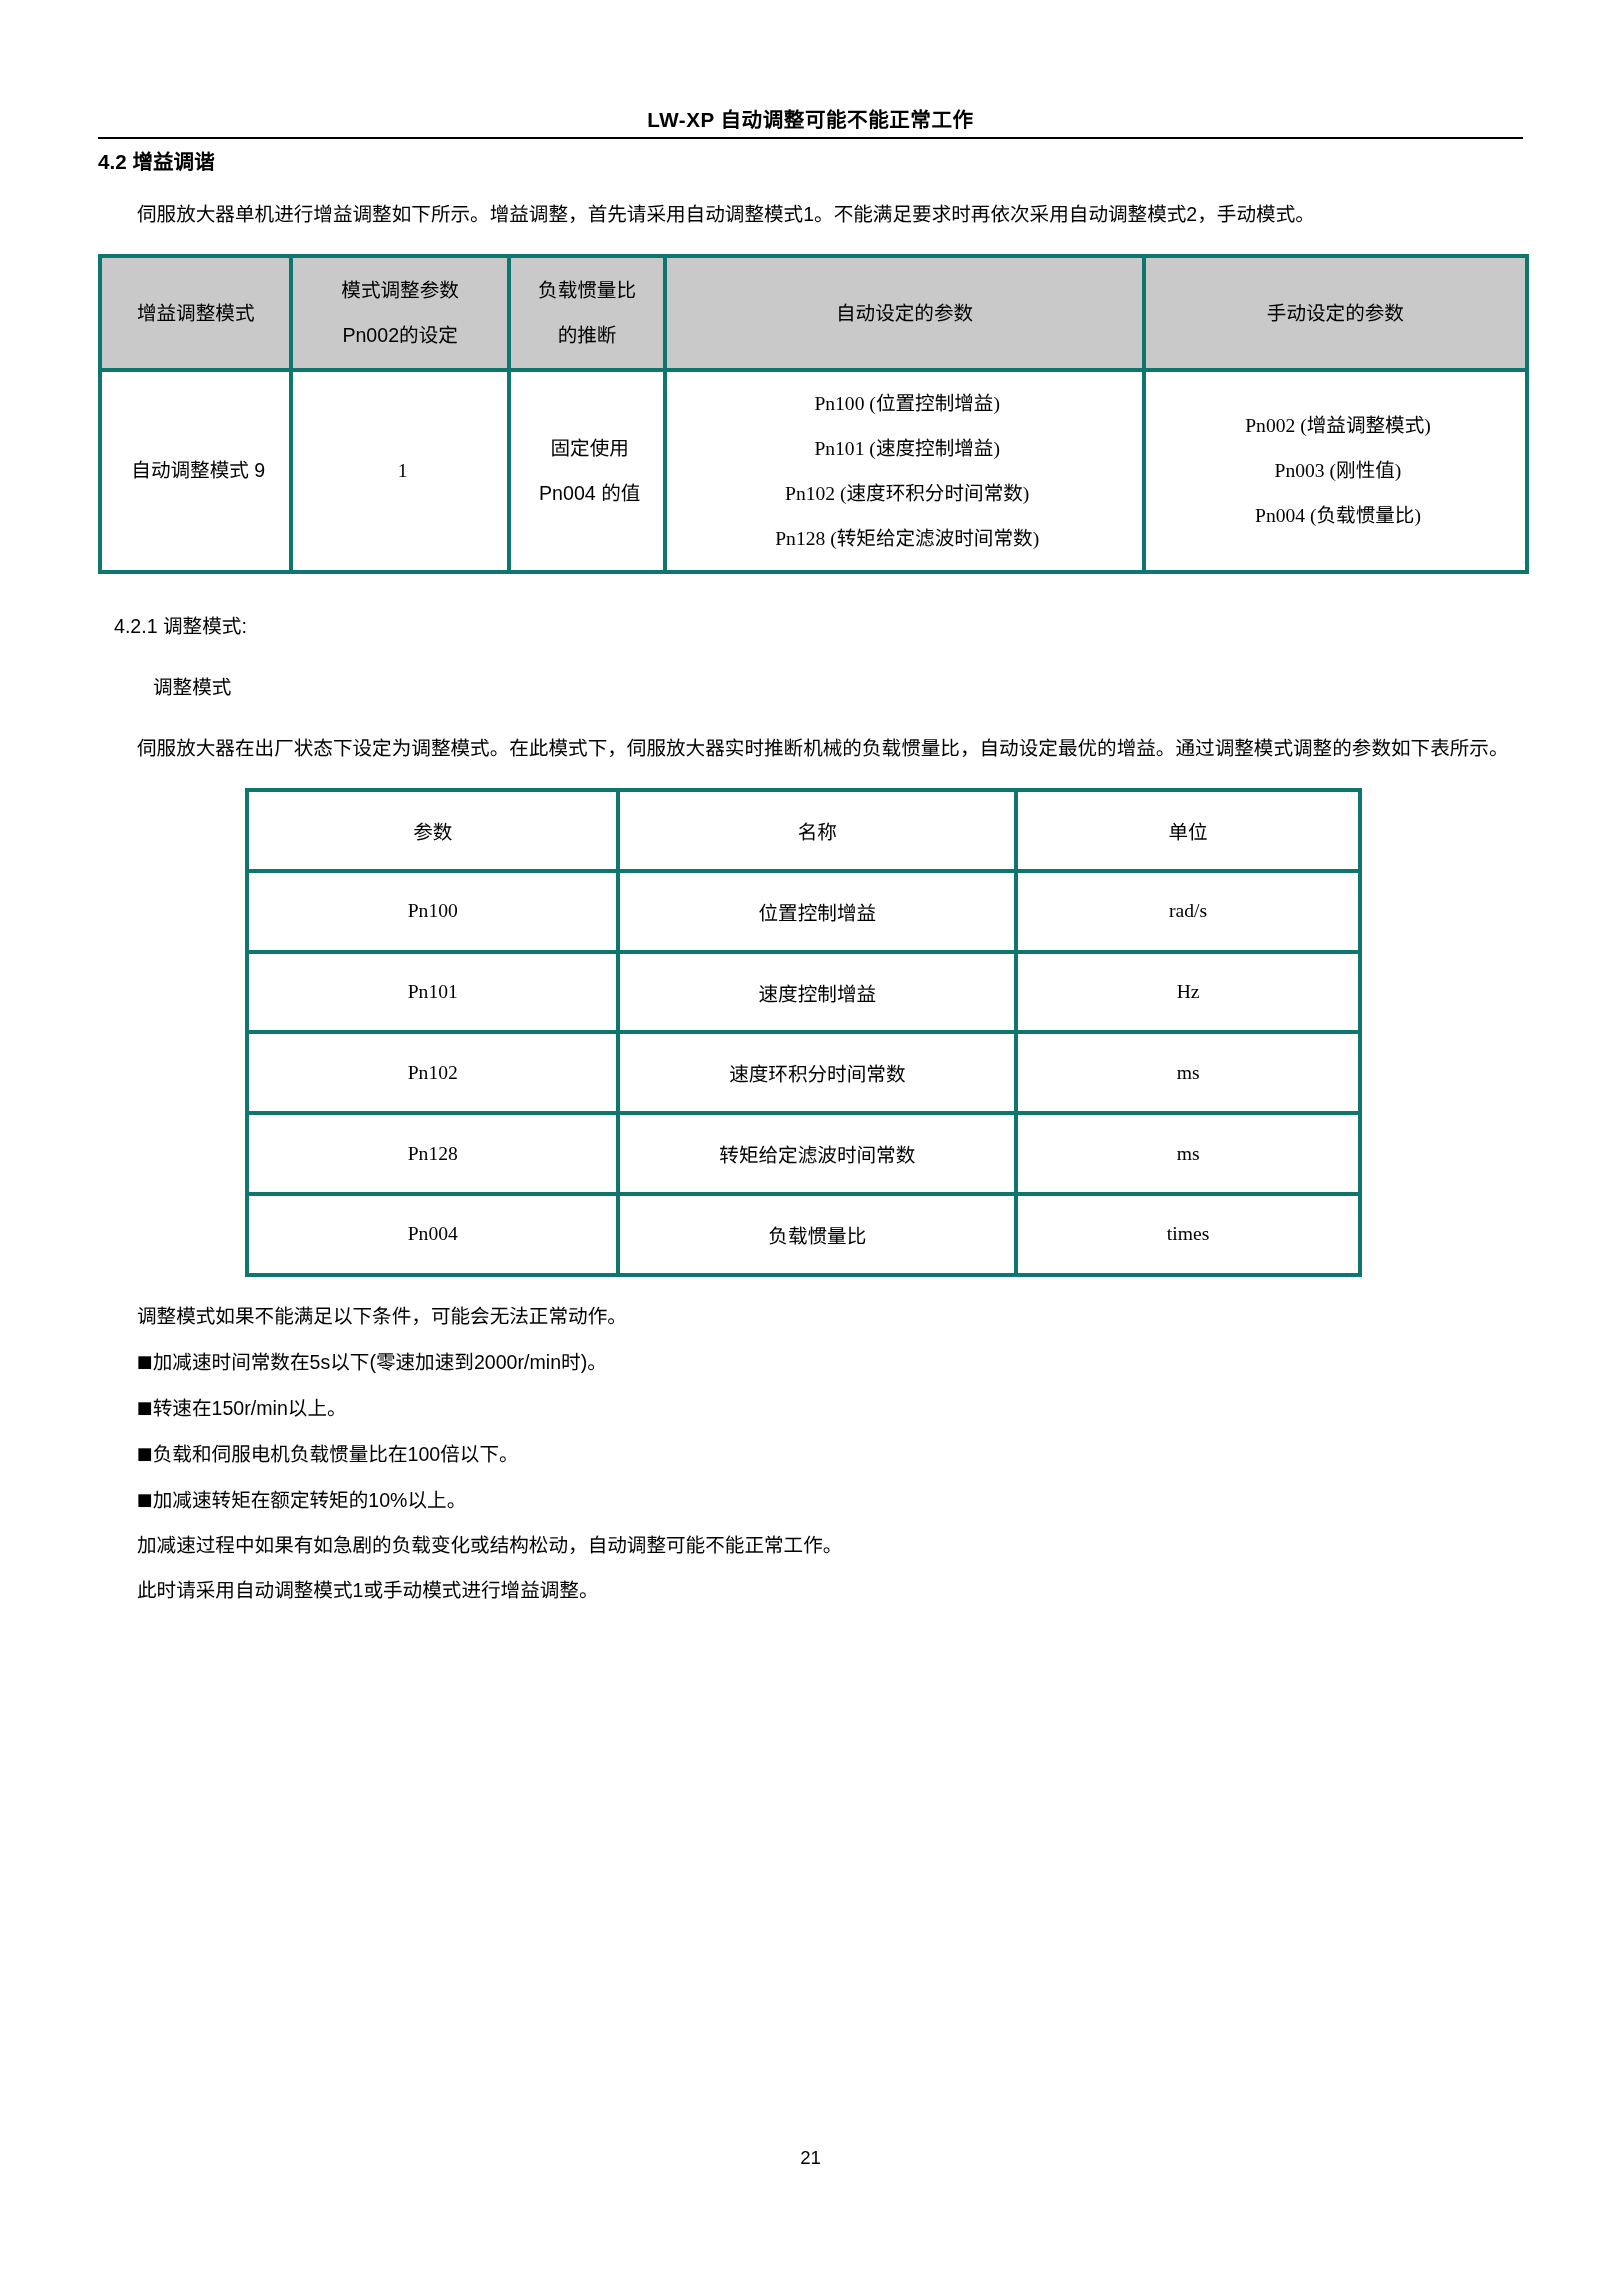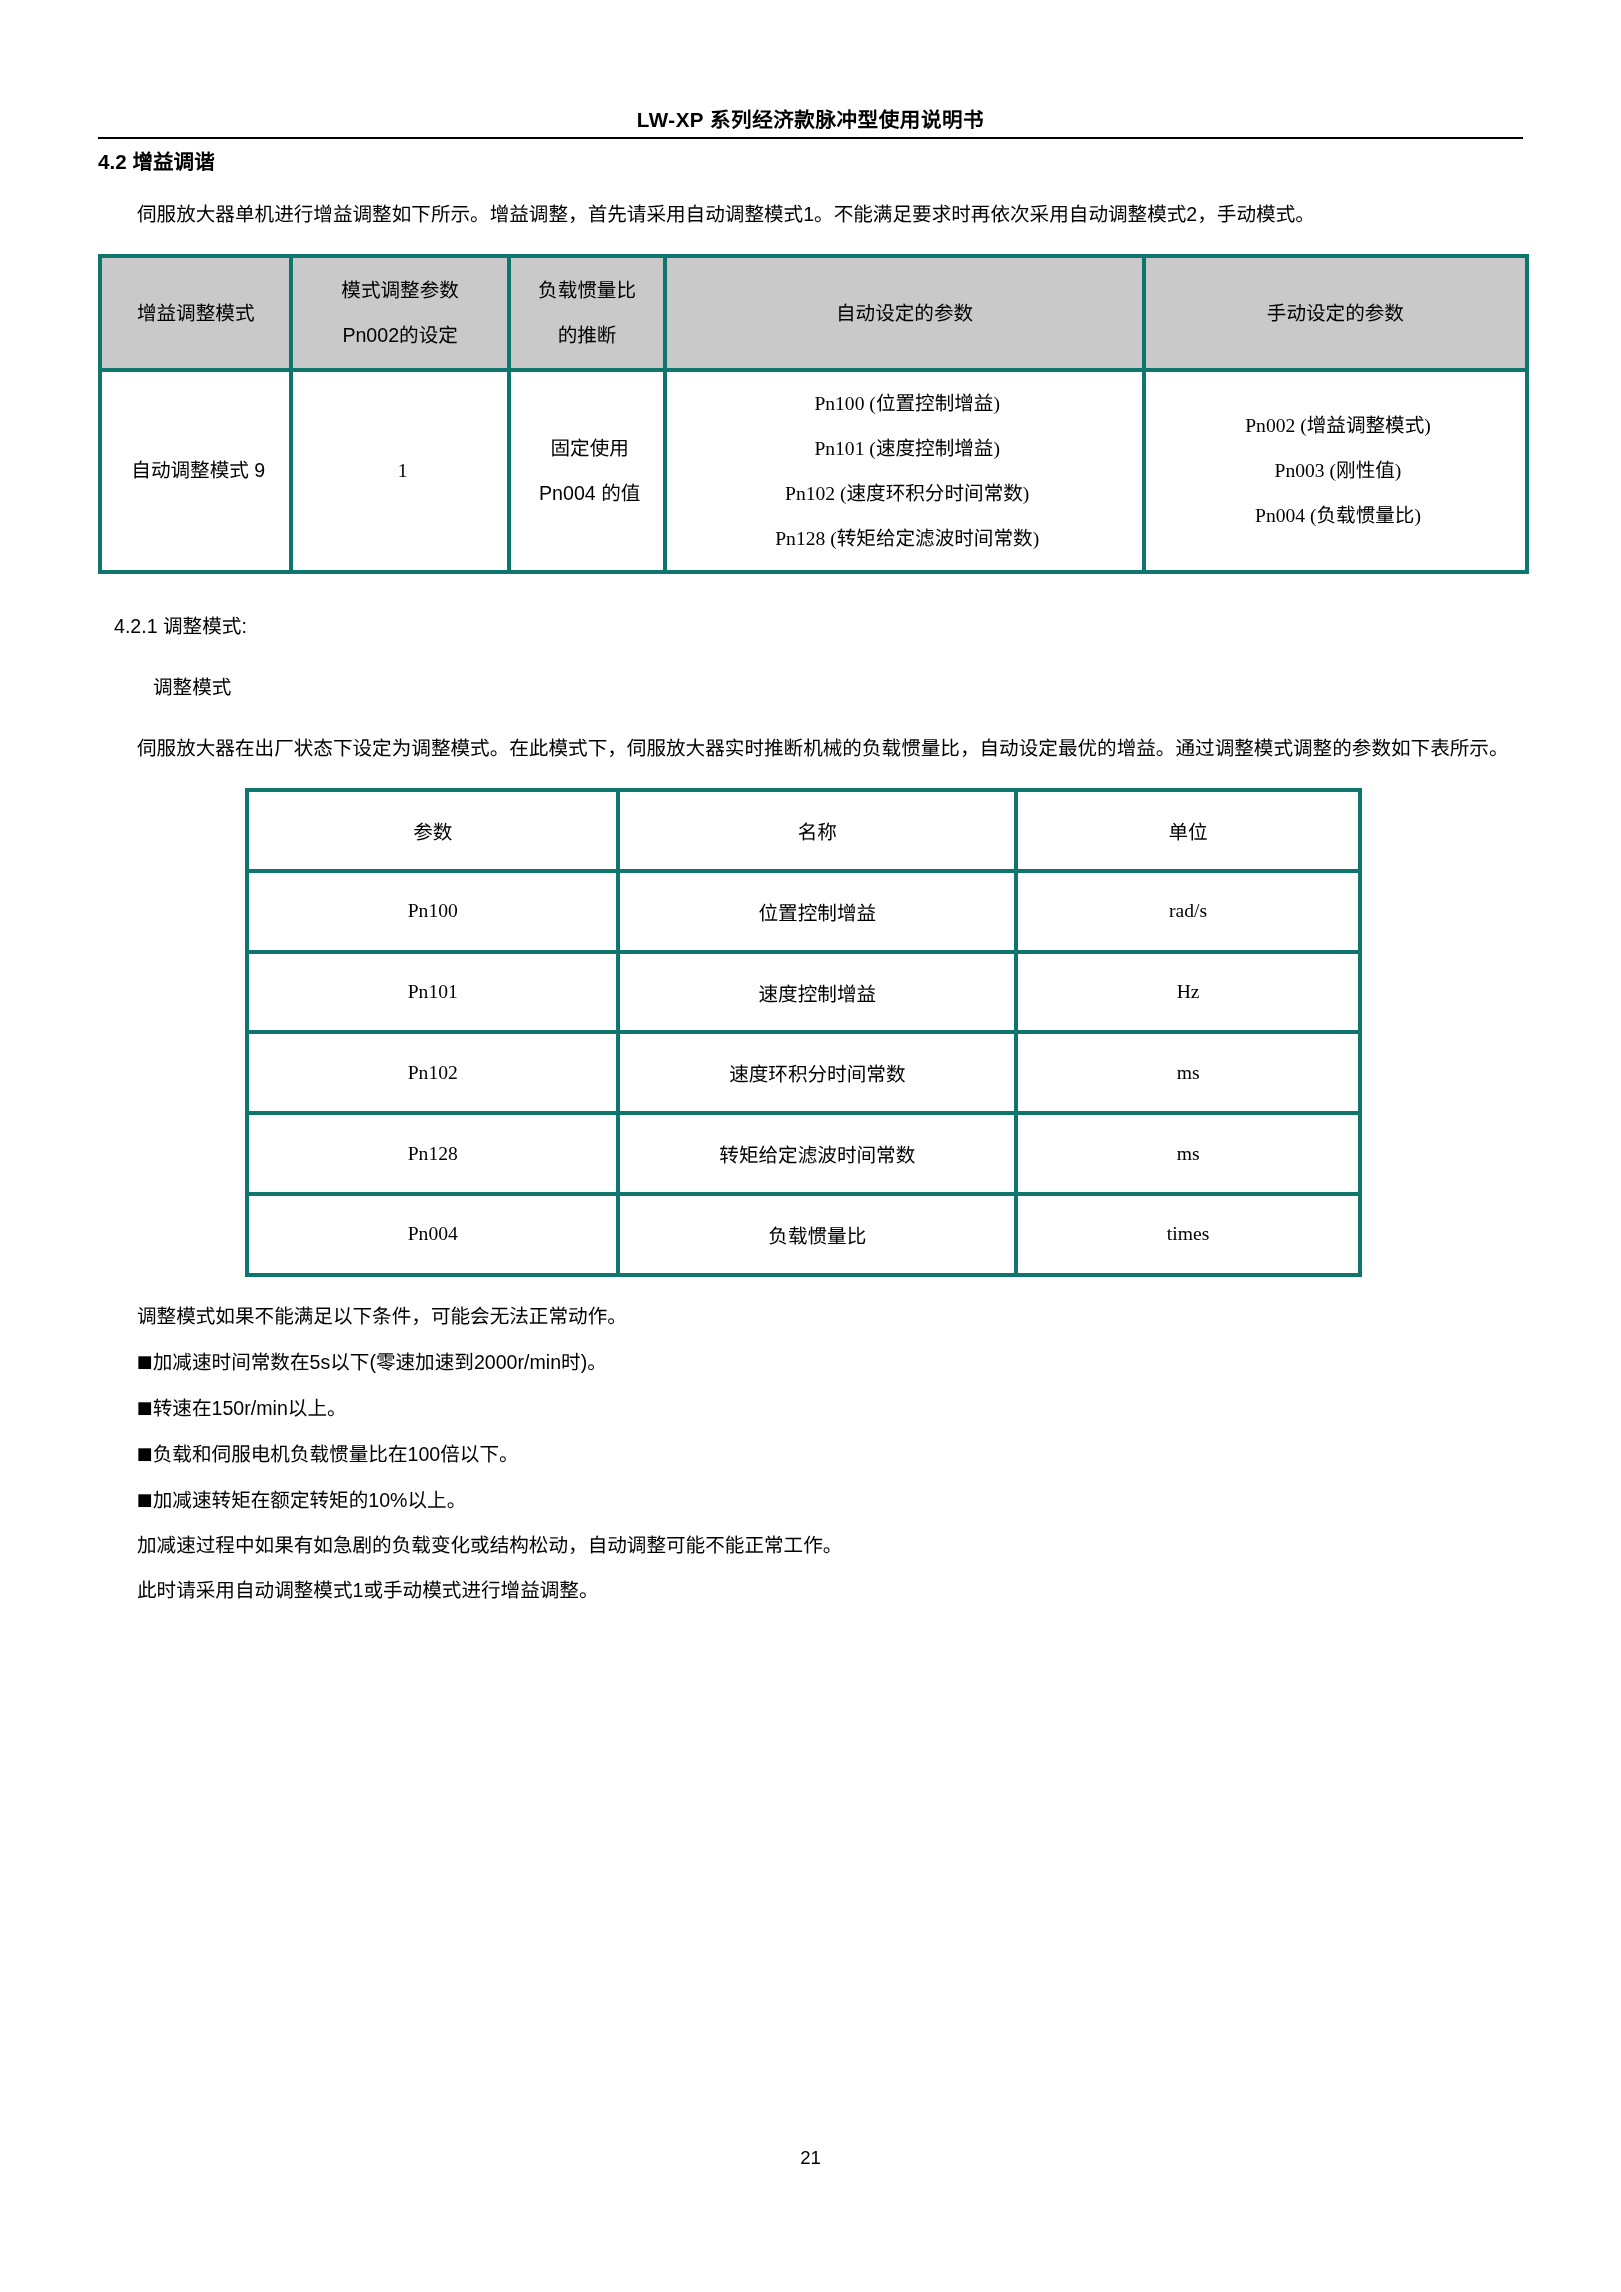--- a/index.html
+++ b/index.html
@@ -144,21 +144,21 @@
     width: 1621px;
     text-align: center;
     font-size: 18.6px;
   }
 </style>
 </head>
 <body>
 
 <div class="page">
 
-  <div class="header">LW-XP 系列经济款脉冲型使用说明书</div>
+  <div class="header">LW-XP 自动调整可能不能正常工作</div>
   <div class="header-rule"></div>
 
   <div class="content">
 
     <h2 class="section-title">
       <span>4.2</span>
       <span>增益调谐</span>
     </h2>
 
     <div class="gap-s"></div>

